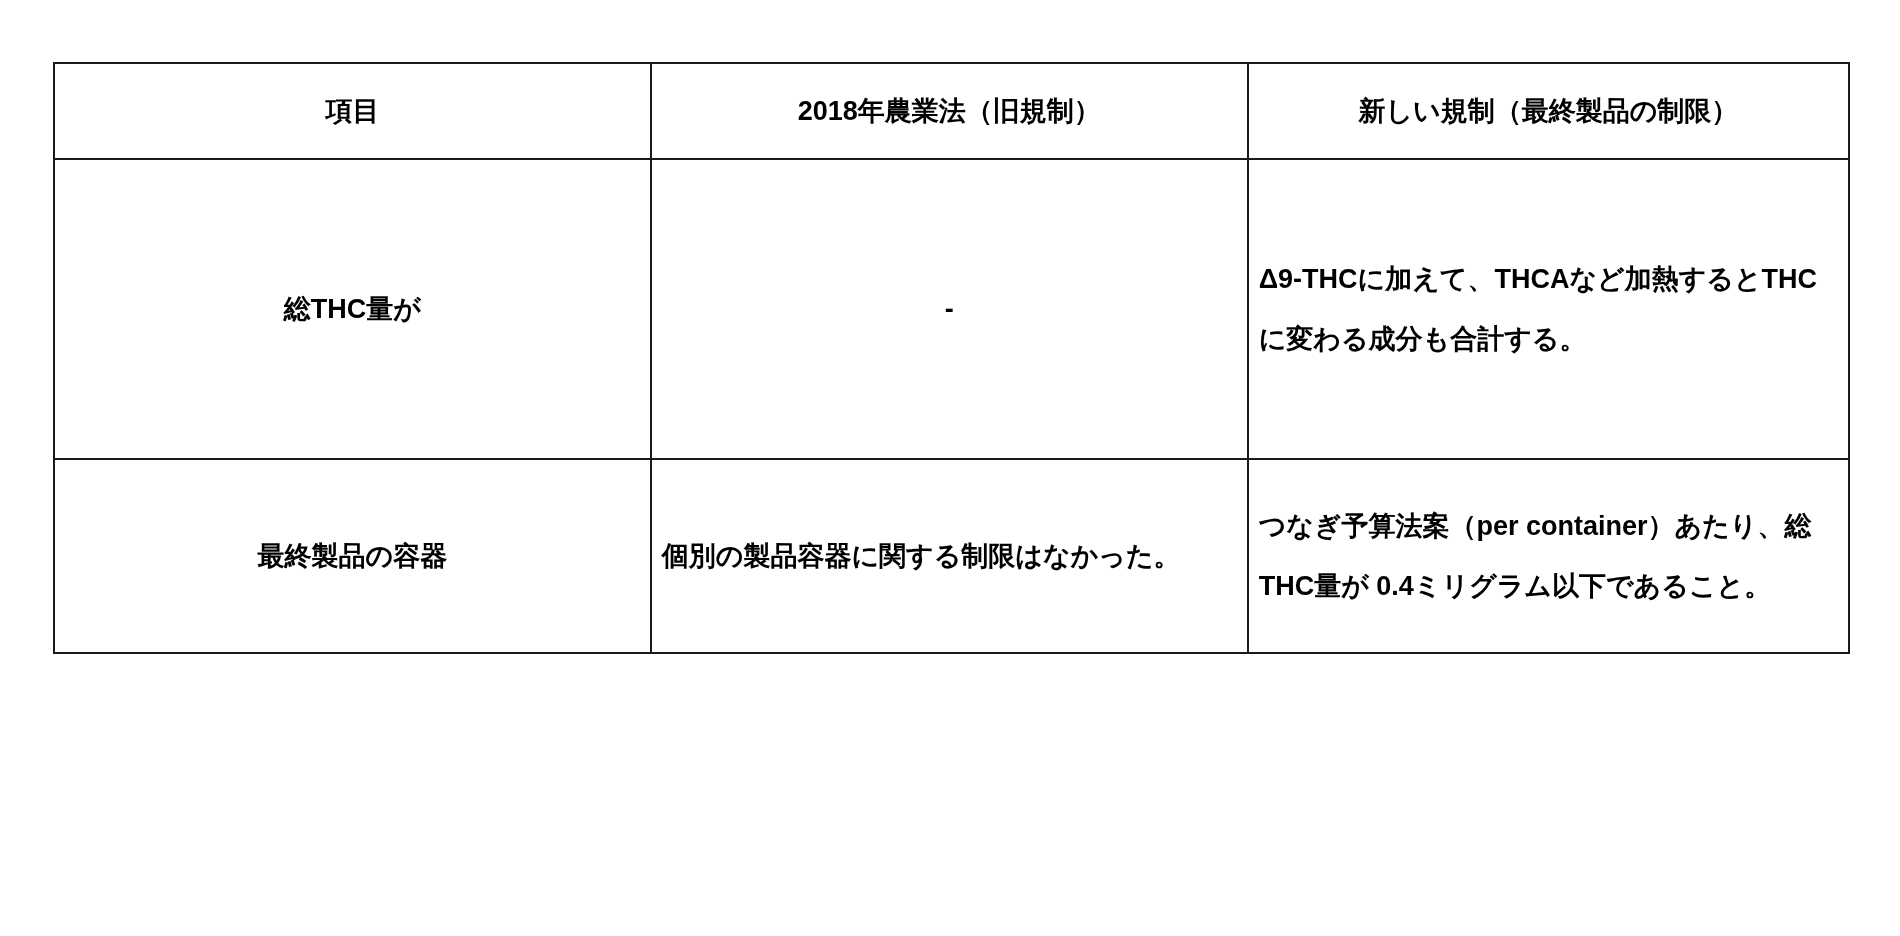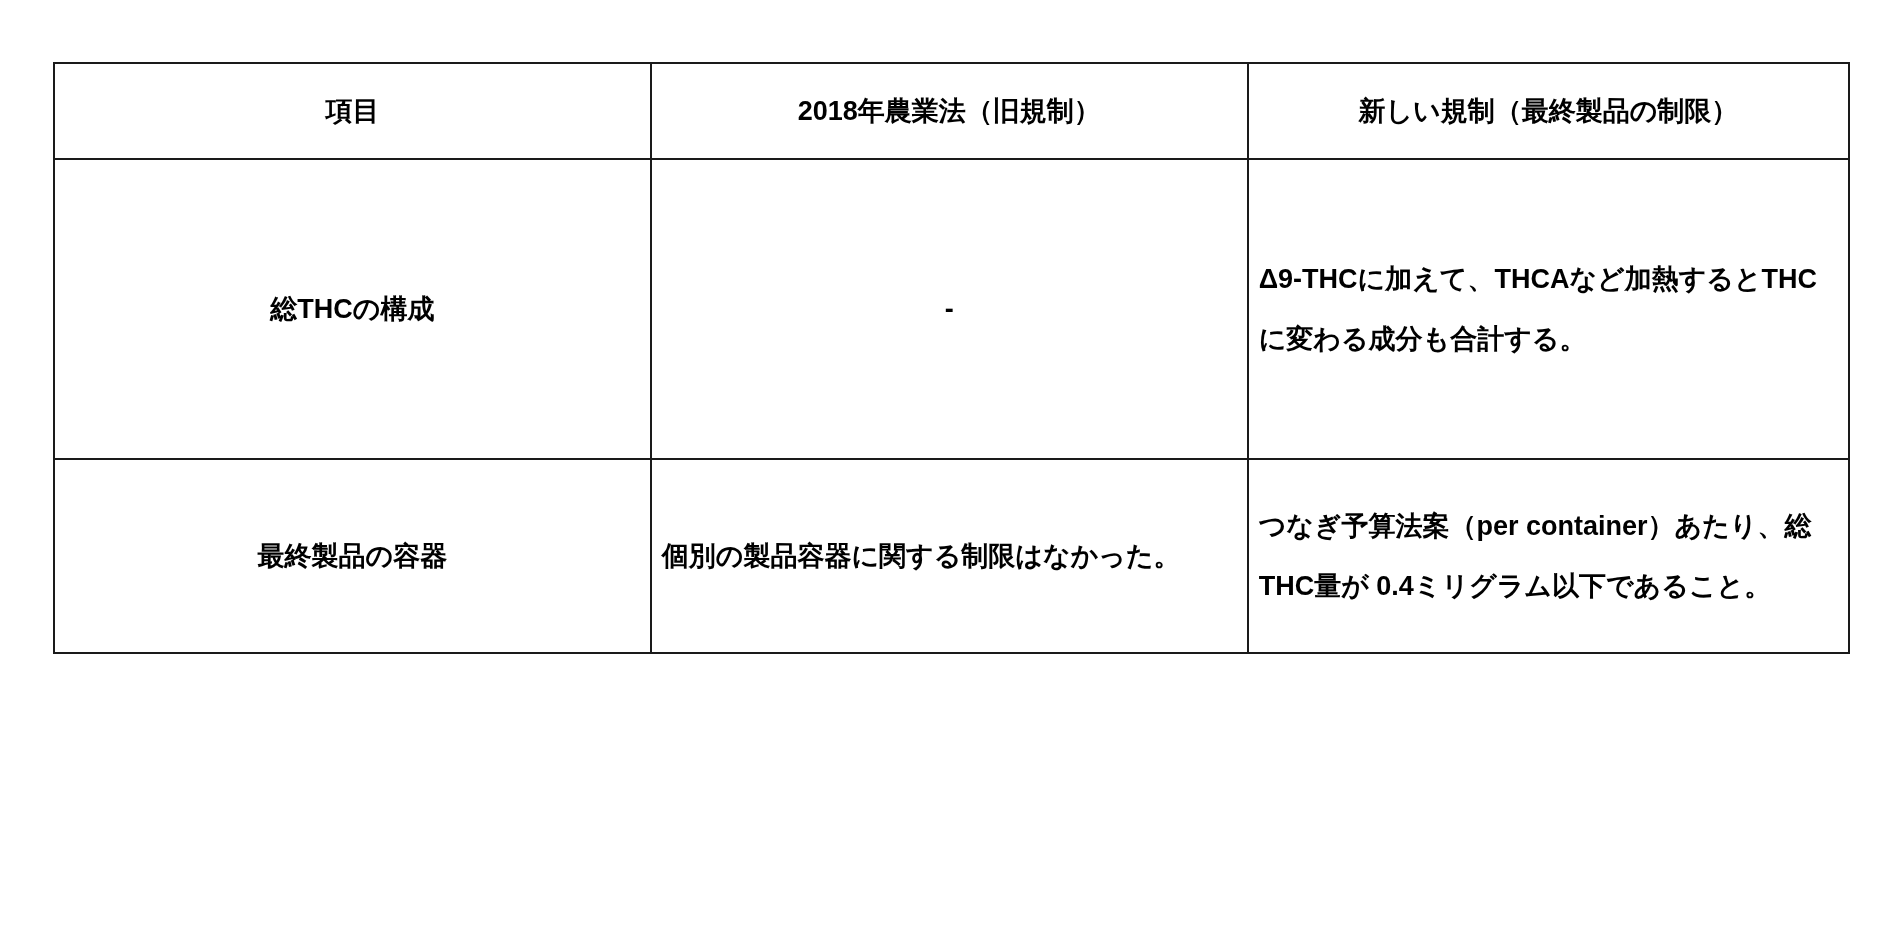--- a/index.html
+++ b/index.html
@@ -71,21 +71,21 @@
     </colgroup>
     <thead>
       <tr>
         <th>項目</th>
         <th>2018年農業法（旧規制）</th>
         <th>新しい規制（最終製品の制限）</th>
       </tr>
     </thead>
     <tbody>
       <tr class="r2">
-        <td class="cell-item">総THCの構成</td>
+        <td class="cell-item">総THC量が</td>
         <td class="cell-dash">-</td>
         <td class="cell-body">Δ9-THCに加えて、THCAなど加熱するとTHCに変わる成分も合計する。</td>
       </tr>
       <tr class="r3">
         <td class="cell-item">最終製品の容器</td>
         <td class="cell-body">個別の製品容器に関する制限はなかった。</td>
         <td class="cell-body">つなぎ予算法案（per container）あたり、総THC量が 0.4ミリグラム以下であること。</td>
       </tr>
     </tbody>
   </table>

